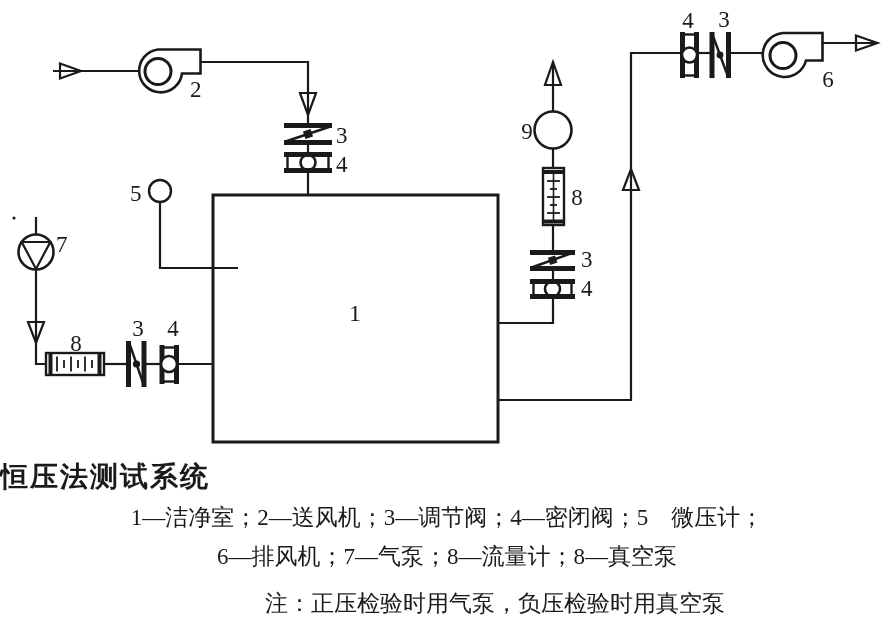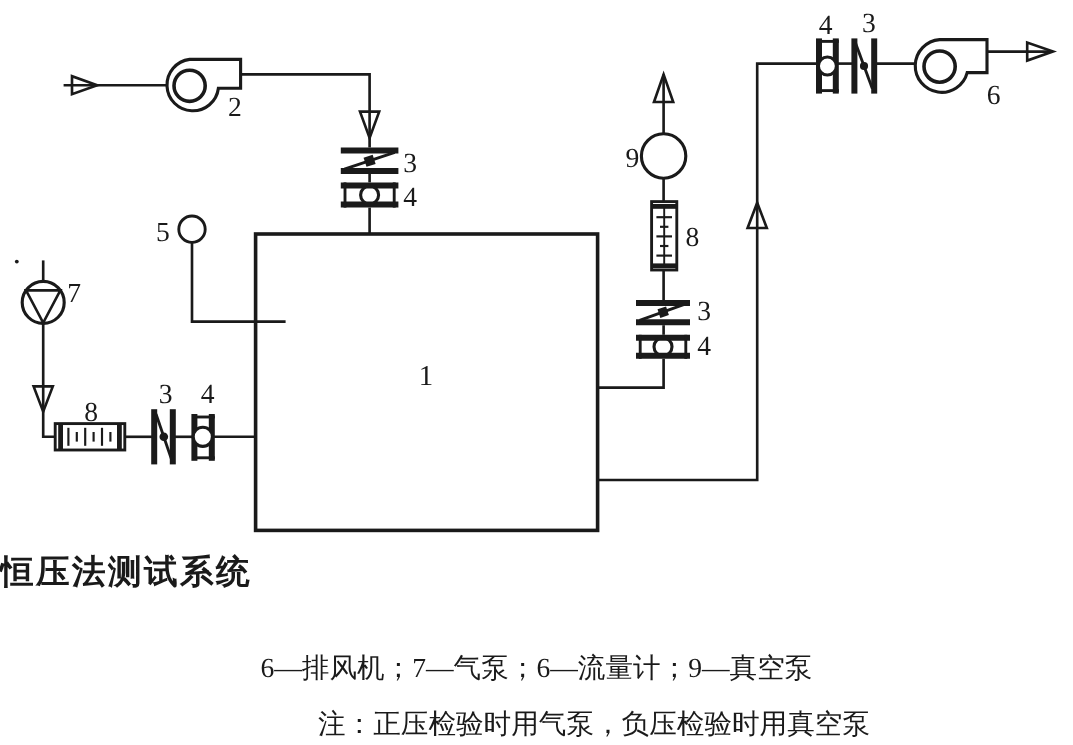--- a/index.html
+++ b/index.html
@@ -181,15 +181,16 @@
     <text x="724" y="27" font-size="23" text-anchor="middle">3</text>
 
     <g>
       <path d="M 783,33 H 822.5 V 60.5 H 806 A 22,22 0 1 1 783,33 Z" fill="#ffffff" stroke="#1a1a1a" stroke-width="2.6"></path>
       <circle cx="783" cy="55.5" r="13" fill="none" stroke="#1a1a1a" stroke-width="3"></circle>
       <text x="828" y="87" font-size="23" text-anchor="middle">6</text>
     </g>
   </svg>
 
   <div class="caption">恒压法测试系统</div>
-  <div class="legend-line legend-2">6—排风机；7—气泵；6—流量计；9—真空泵</div>
+  <div class="legend-line legend-1">1—洁净室；2—送风机；3—调节阀；4—密闭阀；5　微压计；</div>
+  <div class="legend-line legend-2">6—排风机；7—气泵；8—流量计；8—真空泵</div>
   <div class="legend-line legend-3">注：正压检验时用气泵，负压检验时用真空泵</div>
 </div>
 
 </body></html>

